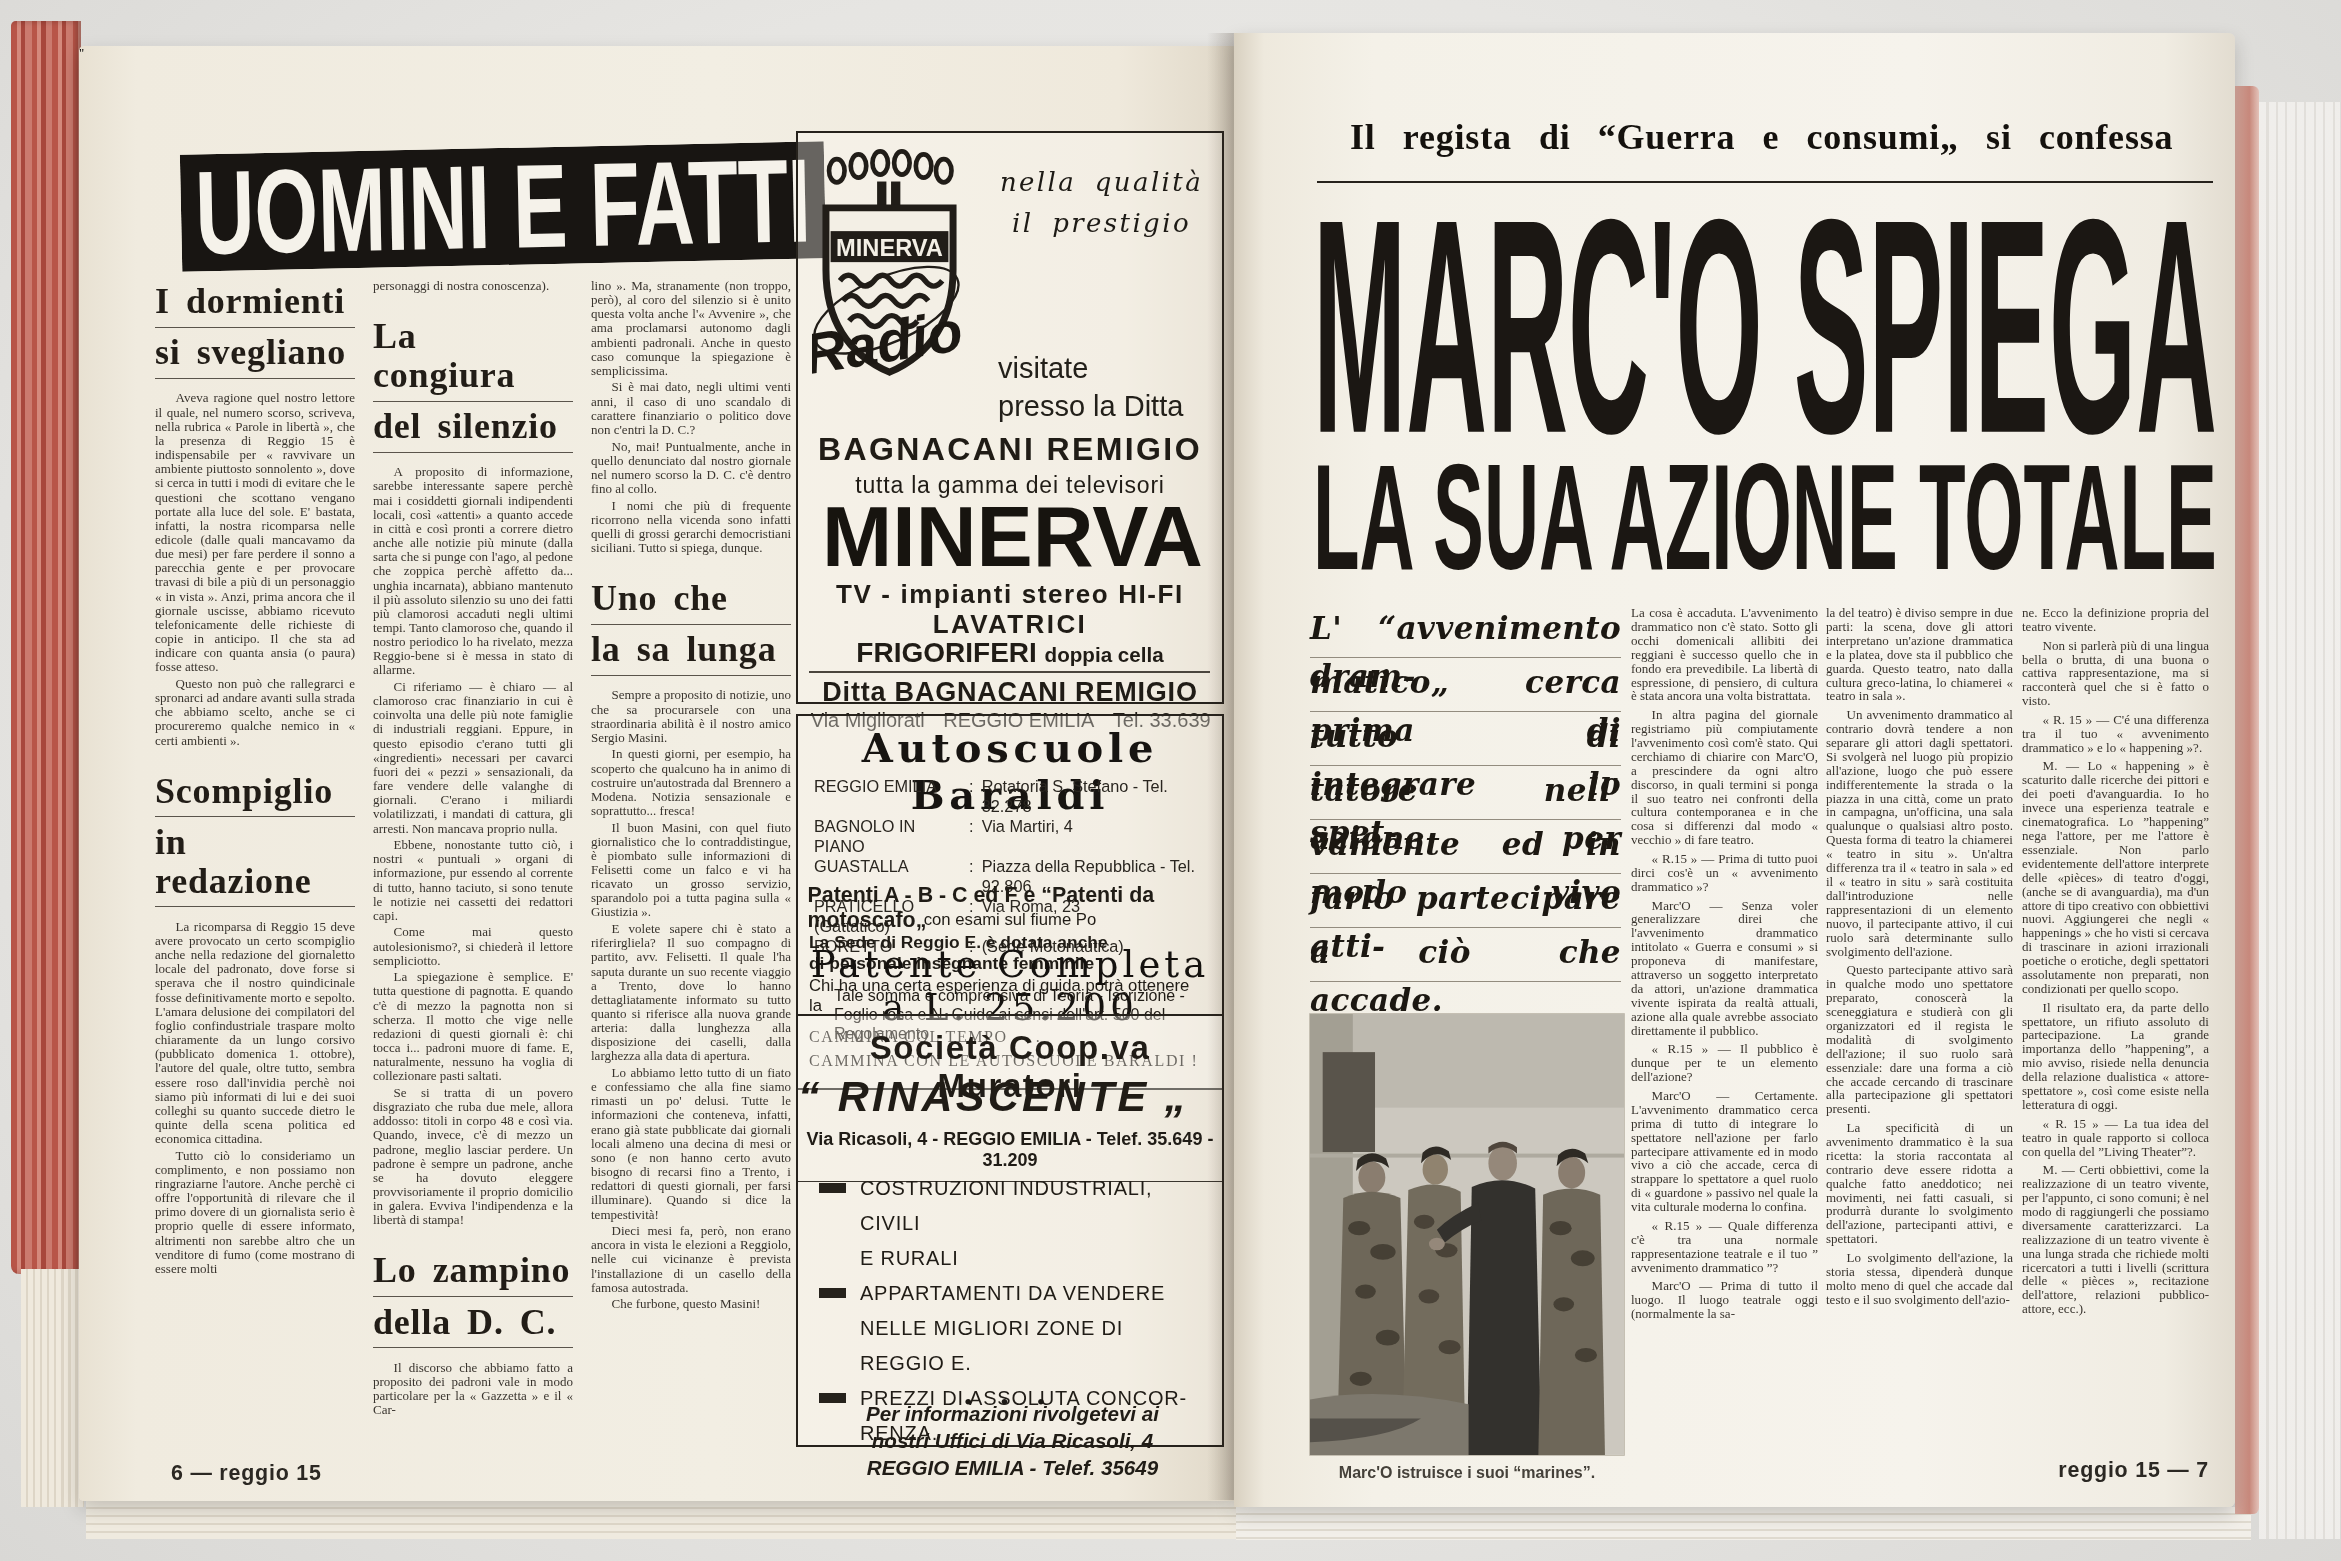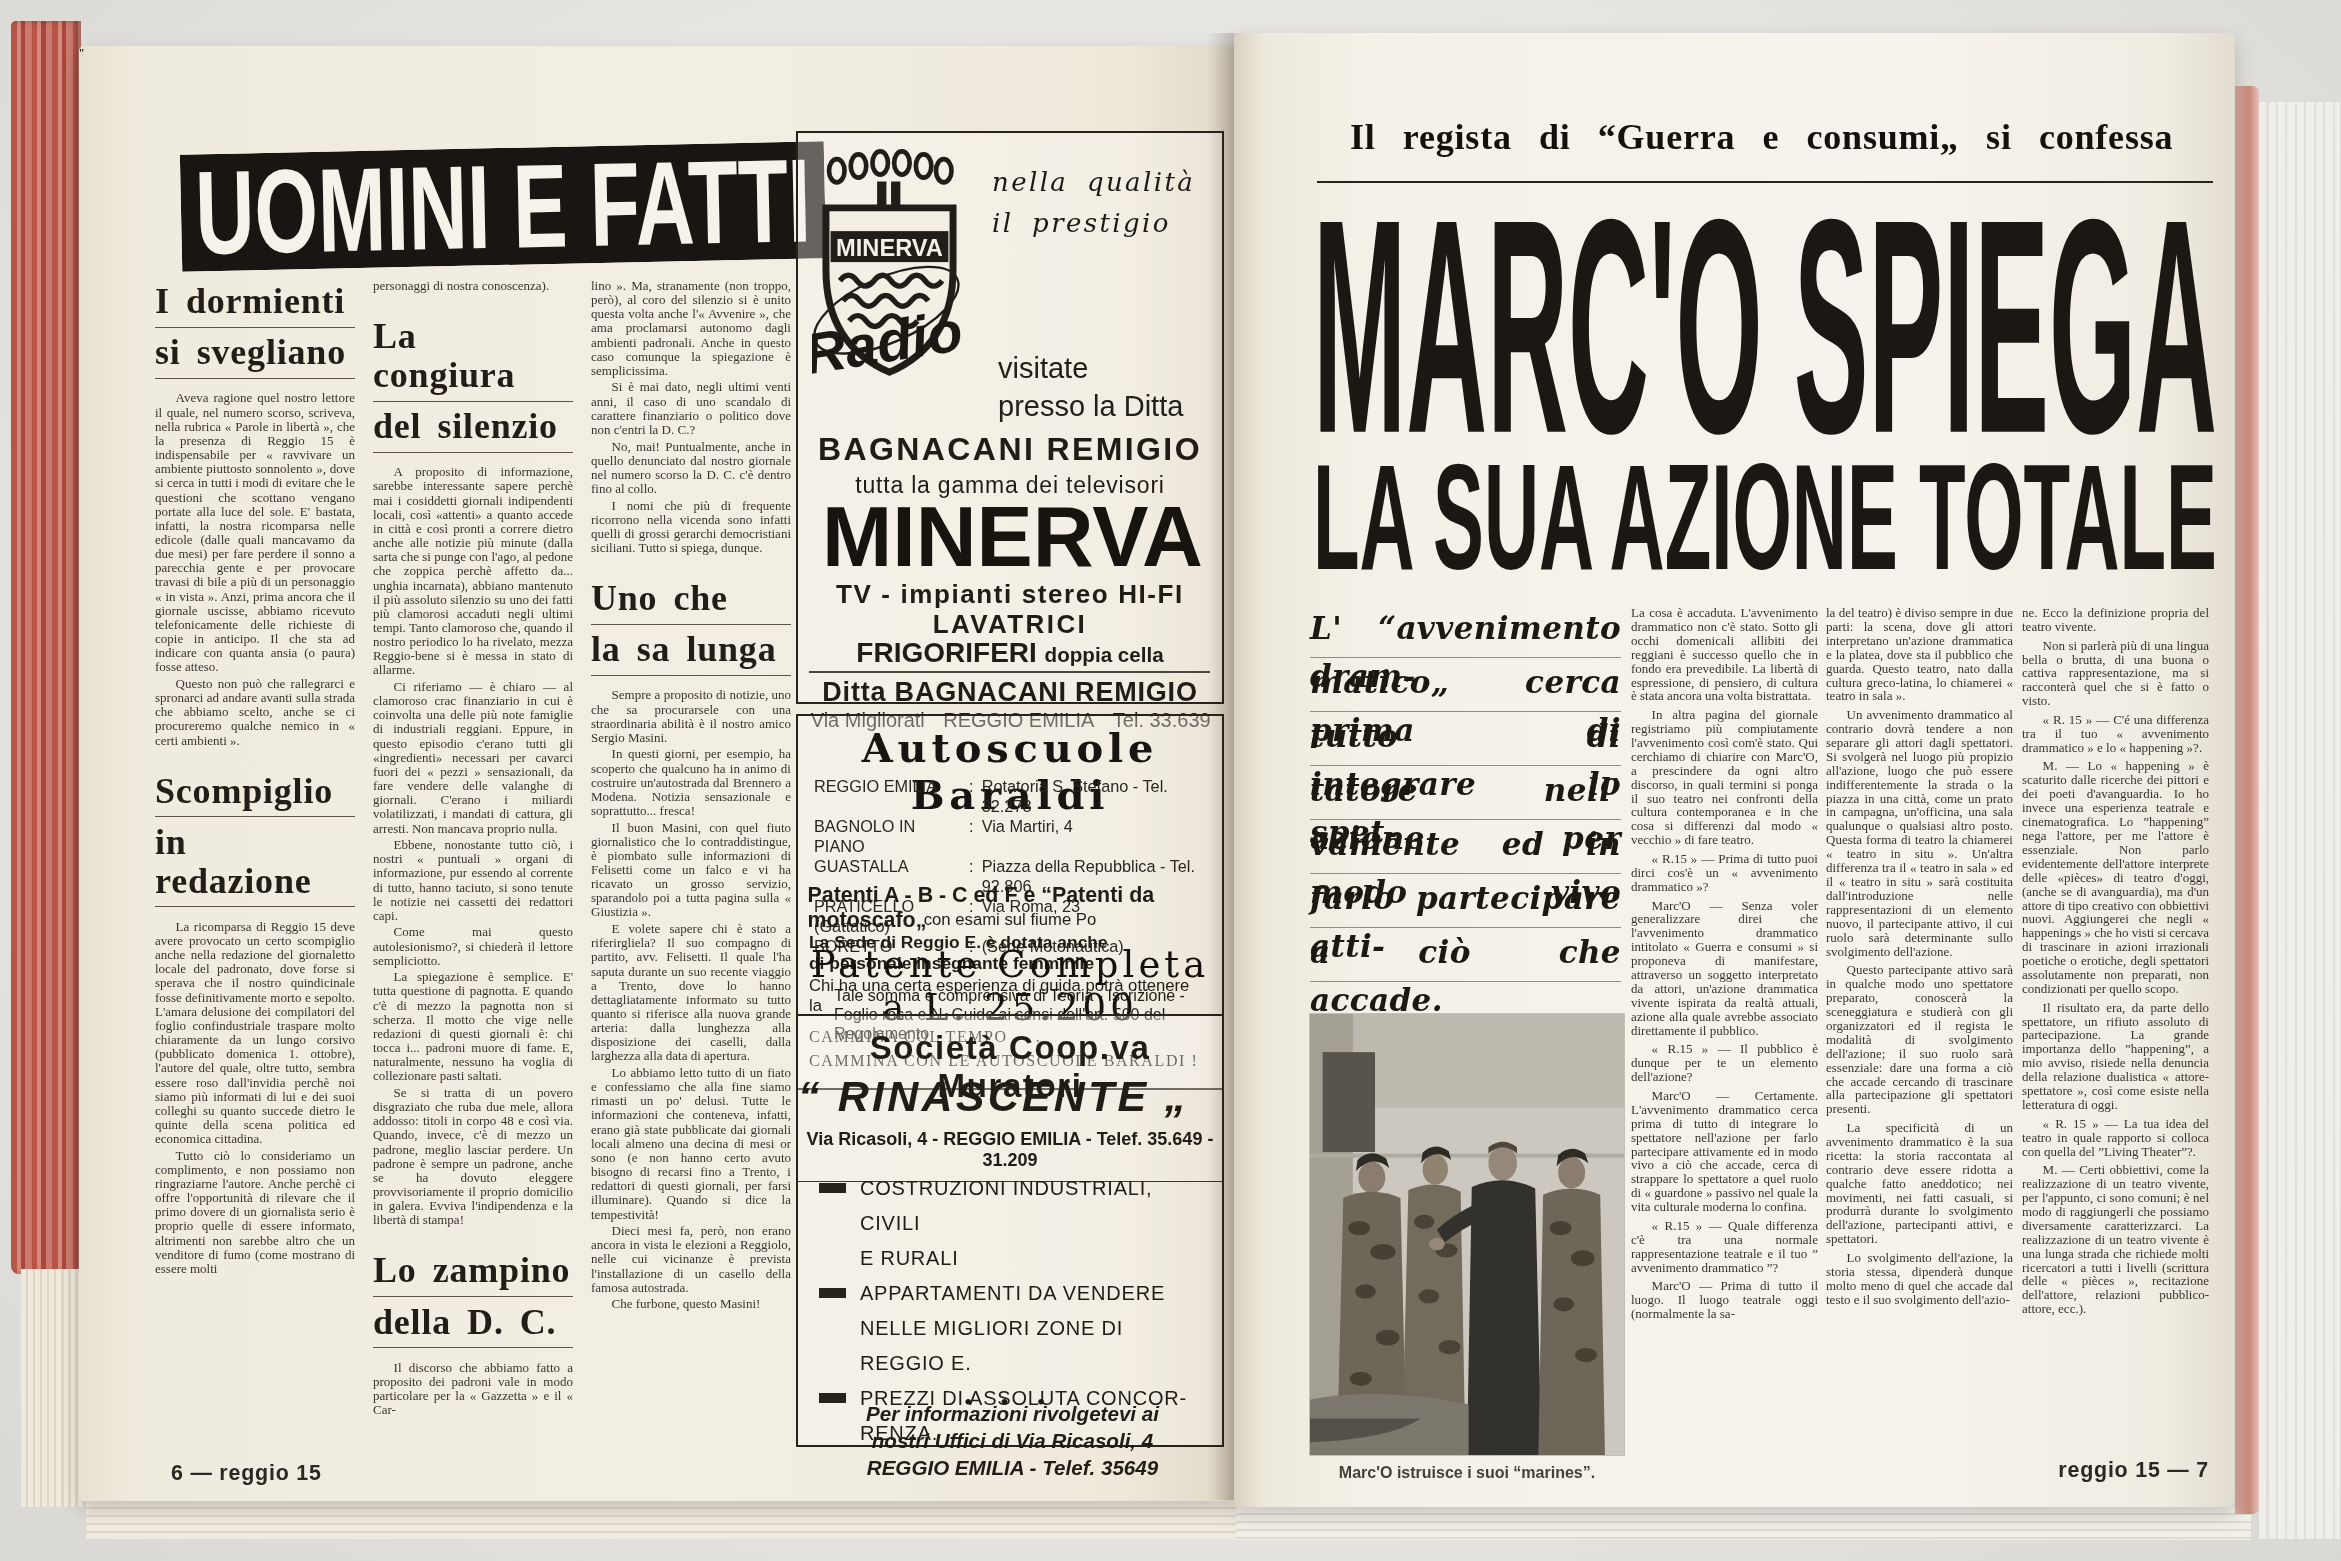--- a/index.html
+++ b/index.html
@@ -48,21 +48,21 @@
   .pf-left{left:171px;top:1461px;}
   .pf-right{left:1935px;top:1458px;width:274px;text-align:right;}
   
   .ad{position:absolute;left:796px;width:428px;border:2.4px solid #26221c;box-sizing:border-box;
       background:rgba(252,250,244,.35);color:#201c16;}
   .ad-minerva{top:131px;height:573px;}
   .ad-baraldi{top:714px;height:289px;}
   .ad-rinascente{top:1014px;height:433px;padding-left:18px;}
   .abs{position:absolute;}
   .sans{font-family:"Liberation Sans",sans-serif;}
-  .tagline-line{font-style:italic;font-size:26px;line-height:41px;
+  .tagline-line{font-style:italic;font-size:26px;line-height:41px;text-align:center;
     font-family:"DejaVu Serif",serif;letter-spacing:2.4px;word-spacing:8px;color:#1d1a15;}
   .visit-line{font-size:29px;line-height:38px;font-family:"Liberation Sans",sans-serif;color:#23201a;}
   .mnv-dealer{left:0;top:298px;width:100%;text-align:center;font-weight:bold;font-size:32px;letter-spacing:2.4px;}
   .mnv-range{left:0;top:339px;width:100%;text-align:center;font-size:23px;letter-spacing:0.8px;}
   .mnv-tv{left:0;top:446px;width:100%;text-align:center;font-weight:bold;font-size:26px;letter-spacing:1.6px;}
   .mnv-lav{left:0;top:476px;width:100%;text-align:center;font-weight:bold;font-size:26px;letter-spacing:2.4px;}
   .mnv-frigo{left:0;top:504px;width:100%;text-align:center;font-weight:bold;font-size:28px;}
   .mnv-frigo .suffix{font-size:20.6px;}
   .mnv-rule{left:11px;top:538px;width:401px;height:1.6px;background:#4a453d;}
   .mnv-ditta{left:0;top:544px;width:100%;text-align:center;font-weight:bold;font-size:27px;letter-spacing:0.8px;}

